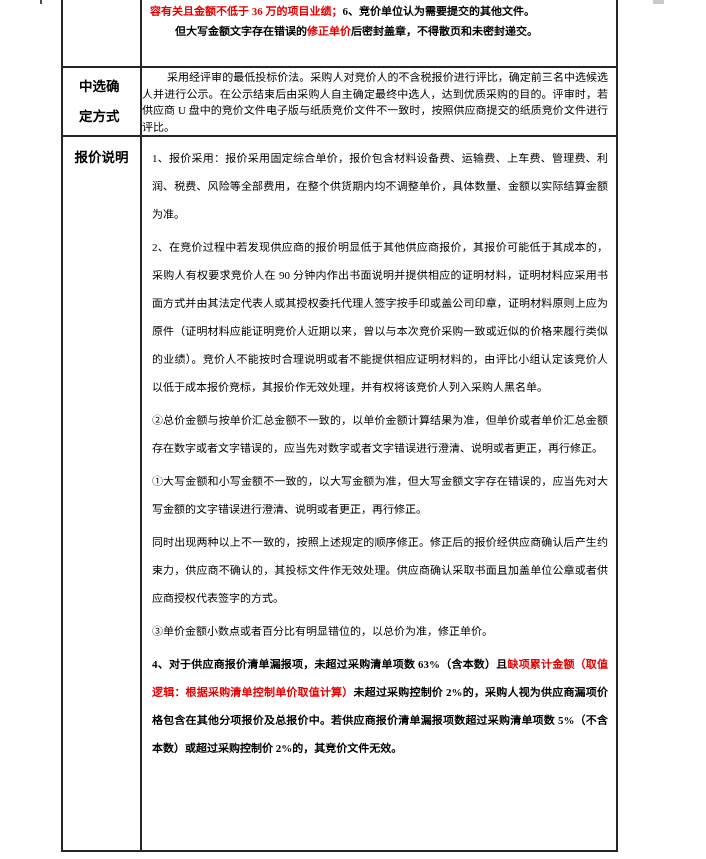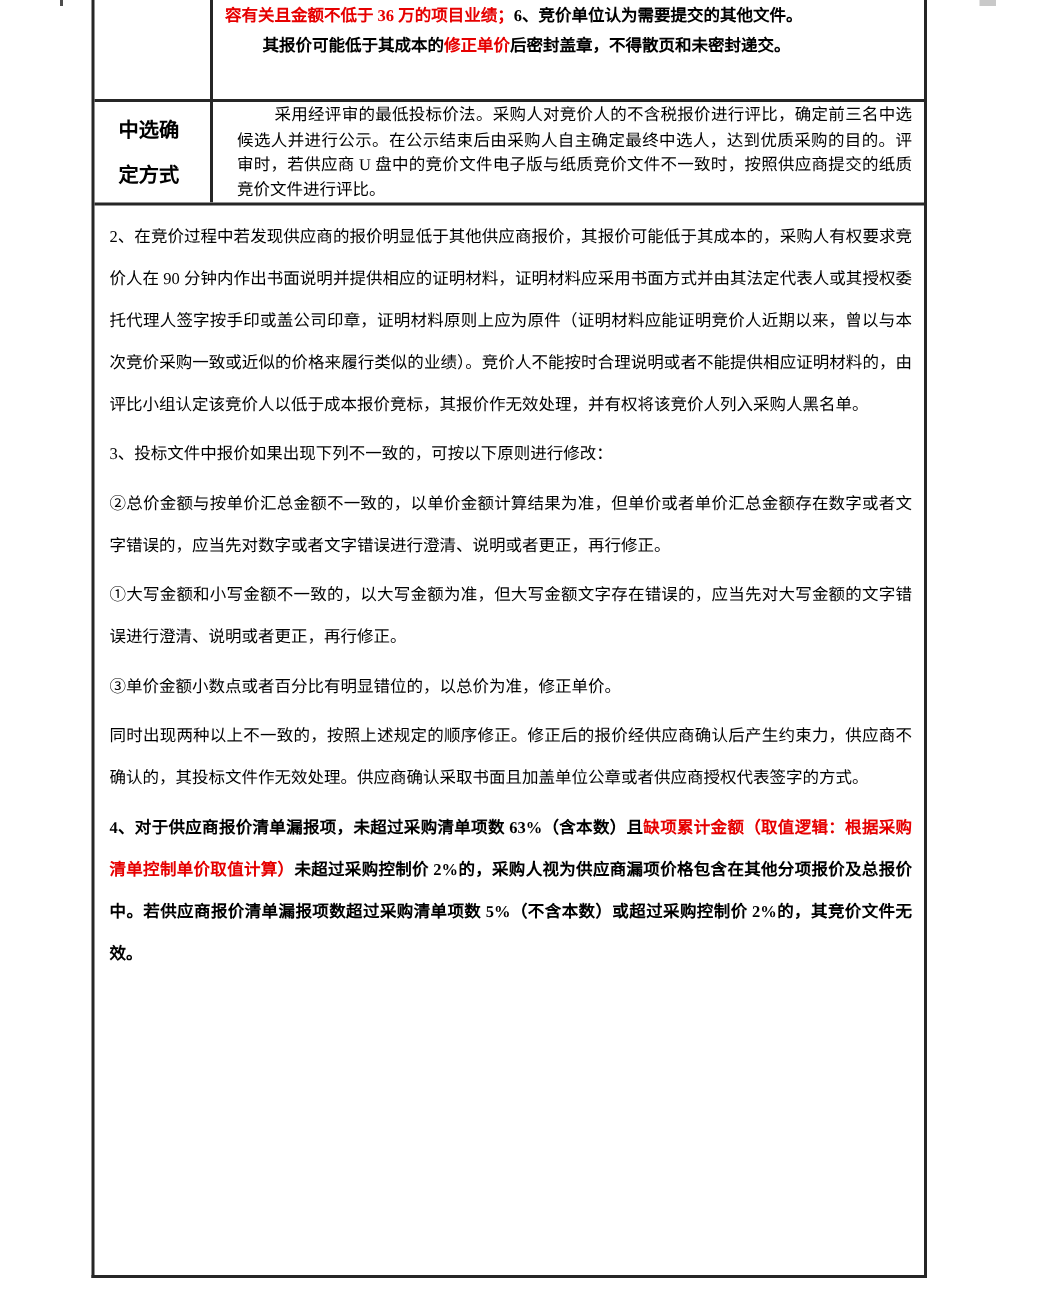--- a/index.html
+++ b/index.html
@@ -53,21 +53,21 @@
   }
   .cell-content { flex: 1 1 auto; overflow: hidden; font-size: 11px; }
   
   .row-continuation .cell-content { padding: 1px 6px 0 8px; }
   .row-continuation .para {
     line-height: 20px; white-space: nowrap; overflow: hidden;
     font-weight: 700; margin: 0;
   }
   .row-continuation .para.indent { text-indent: 25px; }
   
-  .row-selection .cell-content { padding: 1px 8px 0 16px; }
+  .row-selection .cell-content { padding: 1px 8px 0 0; }
   .row-selection .para {
     line-height: 16.5px; text-align: justify; margin: 0;
   }
   .row-selection .para.indent { text-indent: 25px; }
   
   .row-notes .cell-content { padding: 7px 8px 0 10px; }
   .row-notes .para {
     line-height: 28px; text-align: justify; margin: 0 0 5px 0;
   }
   .s-normal { font-weight: 400; color: var(--text); }
@@ -79,36 +79,37 @@
 
 <div class="artifact-dark"></div>
 <div class="artifact-gray"></div>
 
 <div class="doc-table">
 
   <div class="t-row row-continuation">
     <div class="cell-label"></div>
     <div class="cell-content">
         <div class="para"><span class="s-red">容有关且金额不低于 36 万的项目业绩；</span><span class="s-bold">6、竞价单位认为需要提交的其他文件。</span></div>
-        <div class="para indent"><span class="s-bold">其报价可能低于其成本的</span><span class="s-red">修正单价</span><span class="s-bold">后密封盖章，不得散页和未密封递交。</span></div>
+        <div class="para indent"><span class="s-bold">但大写金额文字存在错误的</span><span class="s-red">修正单价</span><span class="s-bold">后密封盖章，不得散页和未密封递交。</span></div>
       </div>
   </div>
 
   <div class="t-row row-selection">
     <div class="cell-label">中选确定方式</div>
     <div class="cell-content">
         <div class="para indent"><span class="s-normal">采用经评审的最低投标价法。采购人对竞价人的不含税报价进行评比，确定前三名中选候选人并进行公示。在公示结束后由采购人自主确定最终中选人，达到优质采购的目的。评审时，若供应商 U 盘中的竞价文件电子版与纸质竞价文件不一致时，按照供应商提交的纸质竞价文件进行评比。</span></div>
       </div>
   </div>
 
   <div class="t-row row-notes">
+    <div class="cell-label">报价说明</div>
     <div class="cell-content">
+        <div class="para"><span class="s-normal">1、报价采用：报价采用固定综合单价，报价包含材料设备费、运输费、上车费、管理费、利润、税费、风险等全部费用，在整个供货期内均不调整单价，具体数量、金额以实际结算金额为准。</span></div>
         <div class="para"><span class="s-normal">2、在竞价过程中若发现供应商的报价明显低于其他供应商报价，其报价可能低于其成本的，采购人有权要求竞价人在 90 分钟内作出书面说明并提供相应的证明材料，证明材料应采用书面方式并由其法定代表人或其授权委托代理人签字按手印或盖公司印章，证明材料原则上应为原件（证明材料应能证明竞价人近期以来，曾以与本次竞价采购一致或近似的价格来履行类似的业绩）。竞价人不能按时合理说明或者不能提供相应证明材料的，由评比小组认定该竞价人以低于成本报价竞标，其报价作无效处理，并有权将该竞价人列入采购人黑名单。</span></div>
-        <div class="para"><span class="s-normal">3、投标文件中报价如果出现下列不一致的，可按以下原则进行修改：</span></div>
         <div class="para"><span class="s-normal">②总价金额与按单价汇总金额不一致的，以单价金额计算结果为准，但单价或者单价汇总金额存在数字或者文字错误的，应当先对数字或者文字错误进行澄清、说明或者更正，再行修正。</span></div>
         <div class="para"><span class="s-normal">①大写金额和小写金额不一致的，以大写金额为准，但大写金额文字存在错误的，应当先对大写金额的文字错误进行澄清、说明或者更正，再行修正。</span></div>
+        <div class="para"><span class="s-normal">同时出现两种以上不一致的，按照上述规定的顺序修正。修正后的报价经供应商确认后产生约束力，供应商不确认的，其投标文件作无效处理。供应商确认采取书面且加盖单位公章或者供应商授权代表签字的方式。</span></div>
         <div class="para"><span class="s-normal">③单价金额小数点或者百分比有明显错位的，以总价为准，修正单价。</span></div>
-        <div class="para"><span class="s-normal">同时出现两种以上不一致的，按照上述规定的顺序修正。修正后的报价经供应商确认后产生约束力，供应商不确认的，其投标文件作无效处理。供应商确认采取书面且加盖单位公章或者供应商授权代表签字的方式。</span></div>
         <div class="para"><span class="s-bold">4、对于供应商报价清单漏报项，未超过采购清单项数 63%（含本数）且</span><span class="s-red">缺项累计金额（取值逻辑：根据采购清单控制单价取值计算）</span><span class="s-bold">未超过采购控制价 2%的，采购人视为供应商漏项价格包含在其他分项报价及总报价中。若供应商报价清单漏报项数超过采购清单项数 5%（不含本数）或超过采购控制价 2%的，其竞价文件无效。</span></div>
       </div>
   </div>
 
 </div>
 
 </body></html>

